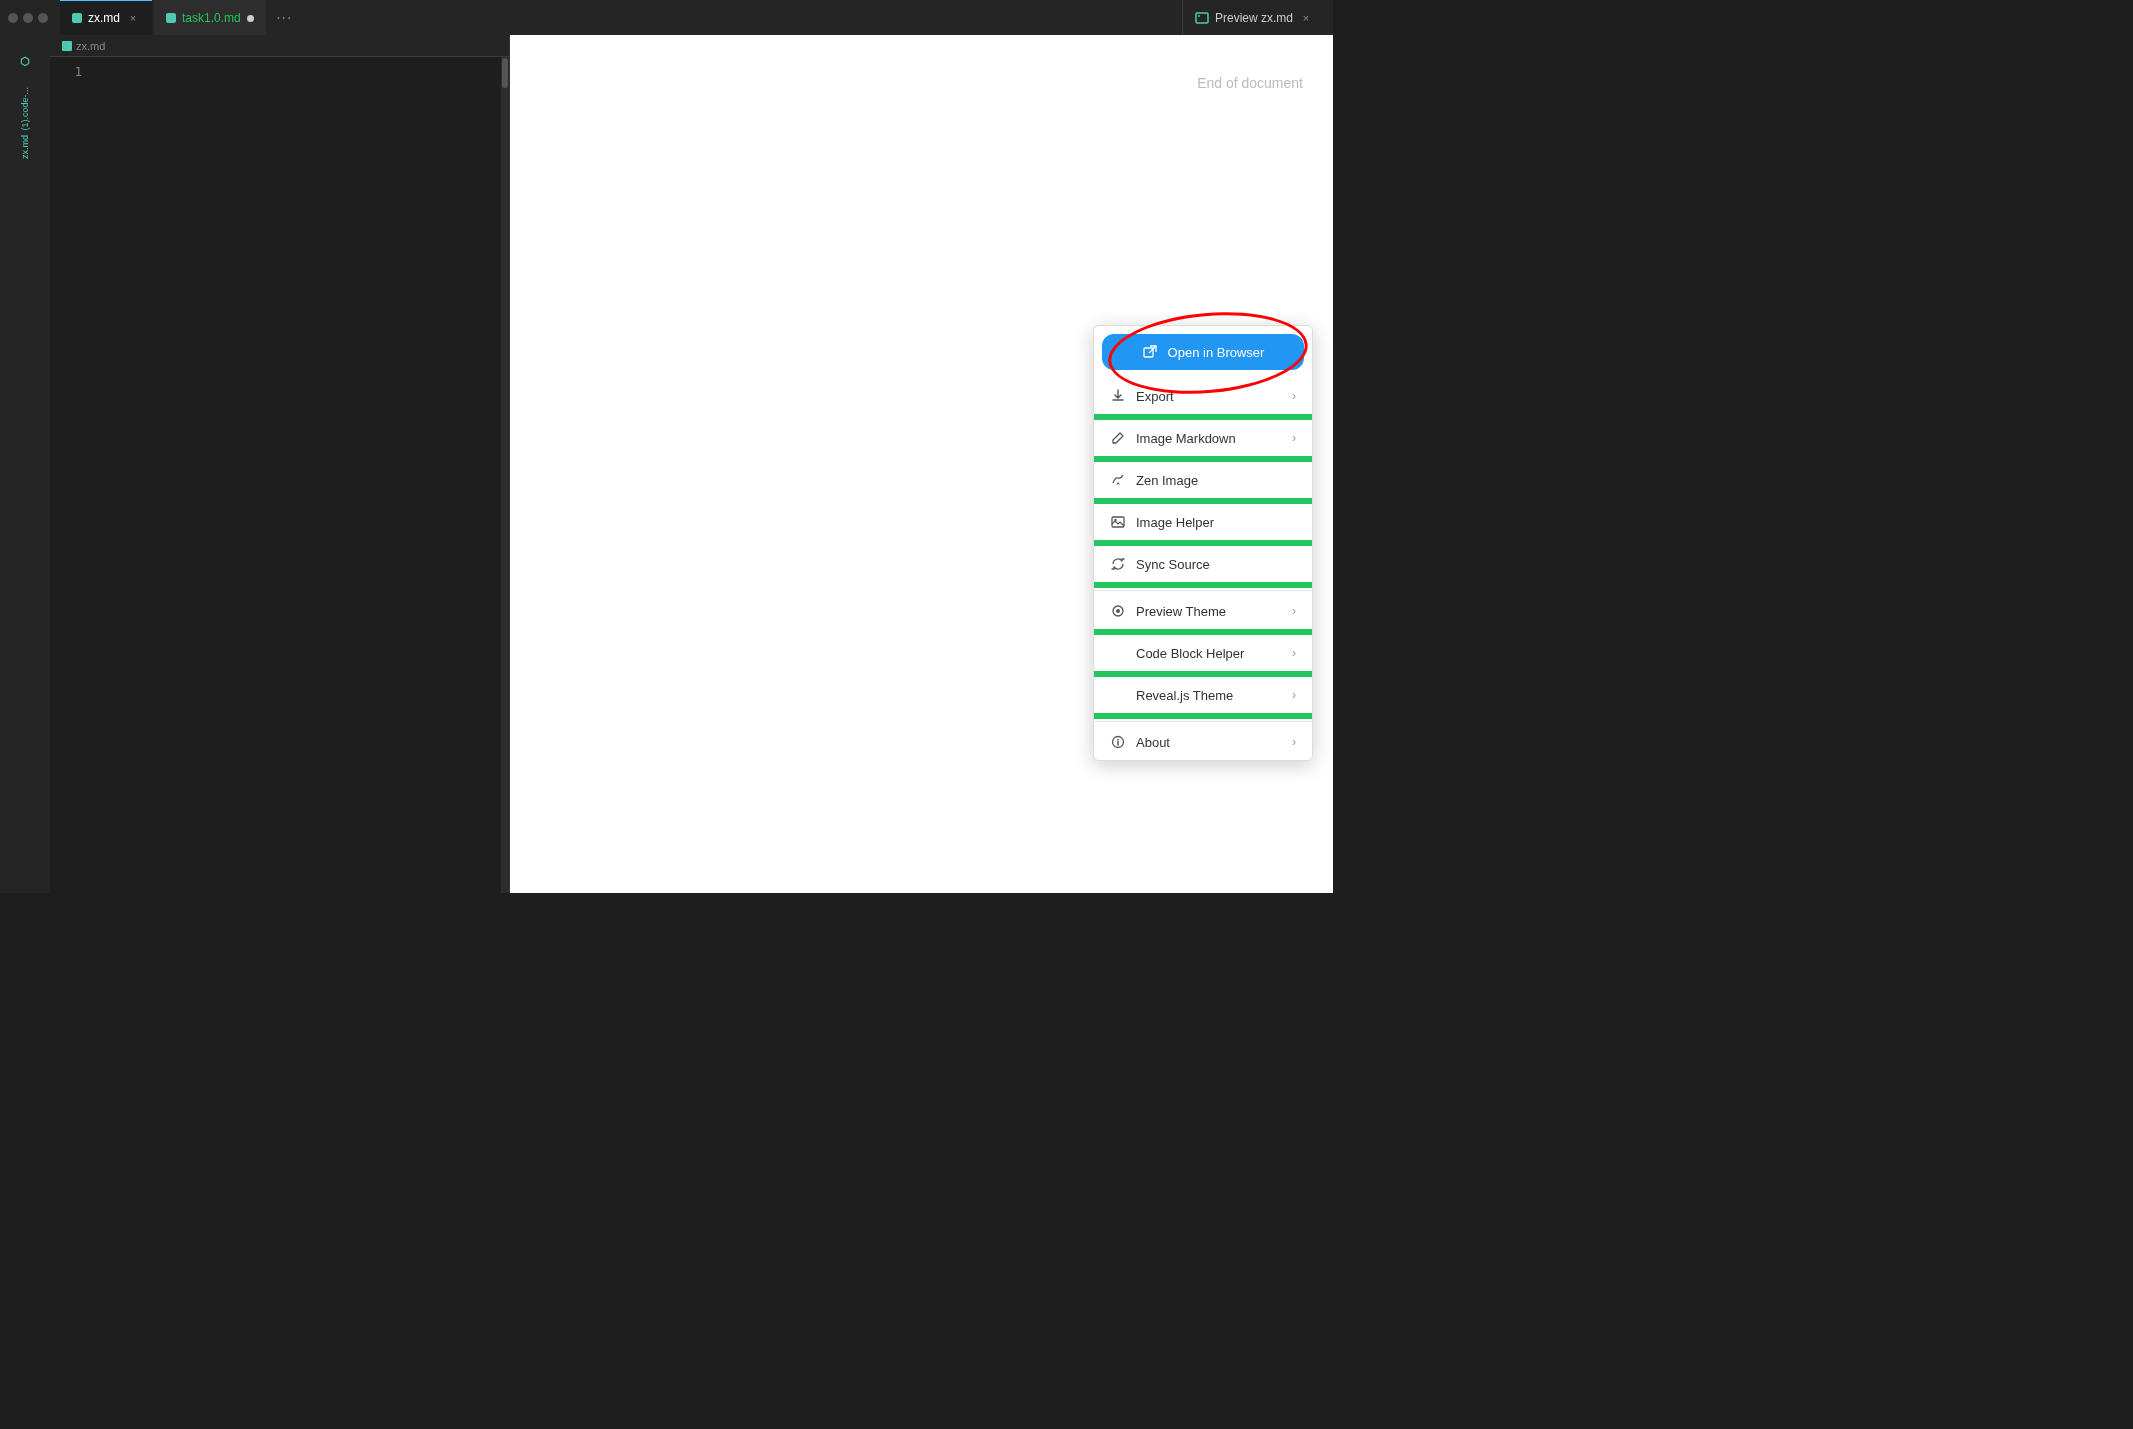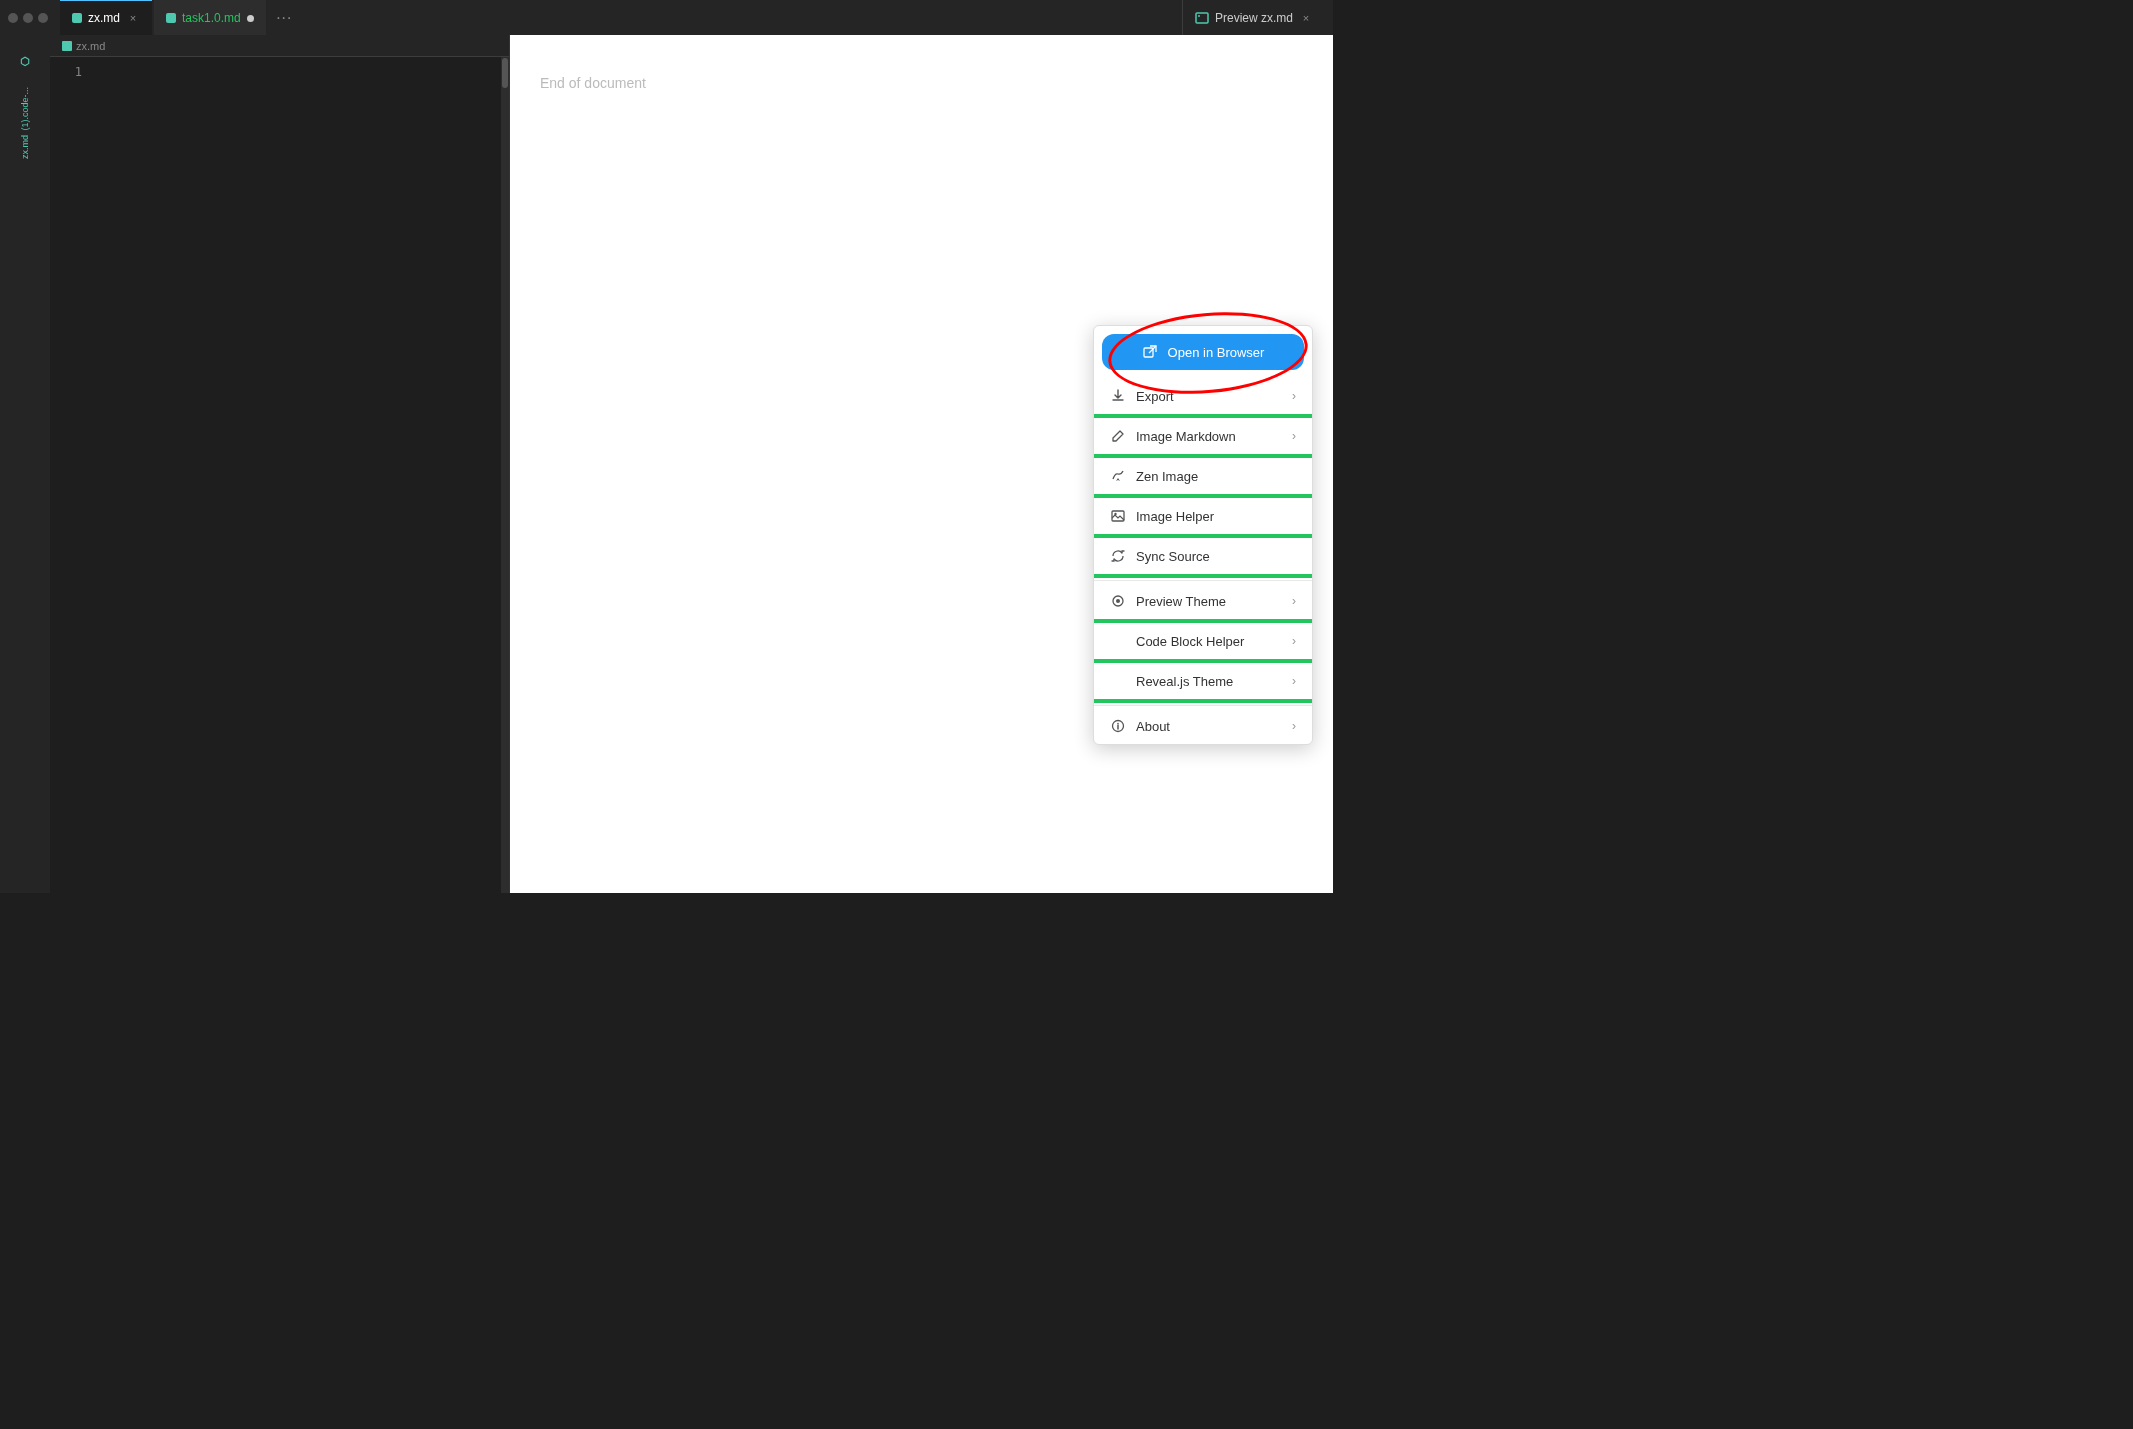--- a/index.html
+++ b/index.html
@@ -196,20 +196,21 @@
       margin: 1px auto;
     }
 
     
     .preview-area {
       flex: 1;
       background: #fff;
       display: flex;
       flex-direction: column;
       position: relative;
+      align-items: flex-end;
     }
     .preview-body {
       flex: 1;
       background: #fff;
       padding: 20px 30px;
       position: relative;
     }
     .end-of-doc {
       color: #bbb;
       font-size: 14px;
@@ -230,21 +231,21 @@
       overflow: hidden;
     }
     .menu-item {
       display: flex;
       align-items: center;
       padding: 10px 16px;
       font-size: 13px;
       color: #333;
       cursor: pointer;
       gap: 10px;
-      border-bottom: 4px solid #22c55e;
+      border-bottom: 6px solid #22c55e;
       position: relative;
     }
     .menu-item:last-child { border-bottom: none; }
     .menu-item.blue-btn {
       background: #2196f3;
       color: #fff;
       font-weight: 500;
       border-radius: 12px;
       margin: 8px;
       width: calc(100% - 16px);

